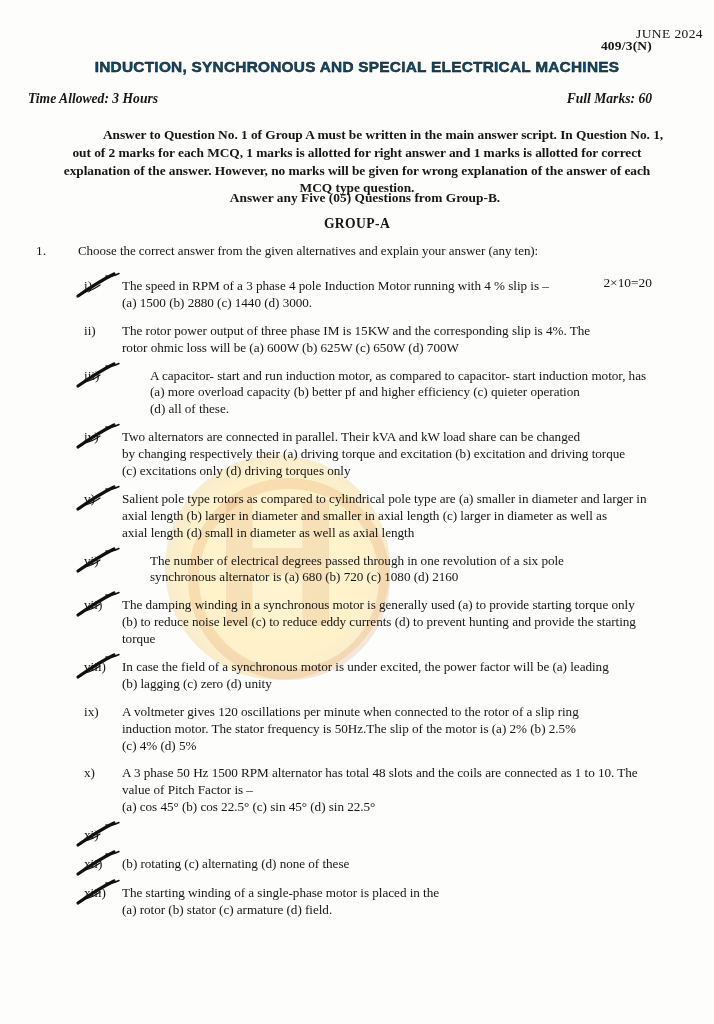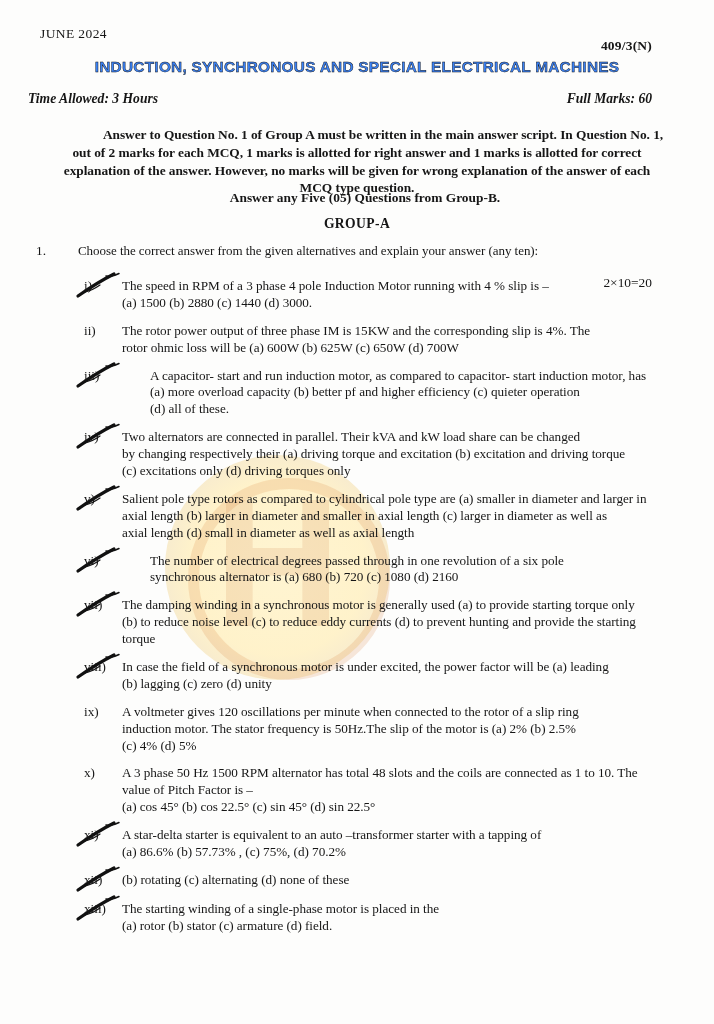--- a/index.html
+++ b/index.html
@@ -52,42 +52,42 @@
     left: 27%; top: 20%;
     width: 46%; height: 56%;
     background: rgba(196,100,38,0.13);
     clip-path: polygon(0% 0%, 26% 0%, 26% 38%, 74% 38%, 74% 0%, 100% 0%, 100% 100%, 74% 100%, 74% 60%, 26% 60%, 26% 100%, 0% 100%);
   }
 
   .layer { position: relative; z-index: 2; }
 
   
   .hdr-date {
-    position: absolute; left: 0; right: 0; top: 26px;
-    text-align: left;
+    position: absolute; left: 0; right: 11px; top: 26px;
+    text-align: right;
     font-size: 13.5px;
     letter-spacing: 0.4px;
     font-family: "Liberation Serif", serif;
     padding-left: 40px;
   }
   .hdr-code {
     position: absolute; right: 62px; top: 38px;
     font-size: 13.5px;
     font-weight: 600;
     letter-spacing: 0.2px;
   }
   .hdr-title {
     position: absolute; left: 0; right: 0; top: 58px;
     text-align: center;
     font-family: "Liberation Sans", sans-serif;
     font-size: 15.4px;
     font-weight: 900;
     letter-spacing: 0.25px;
     -webkit-text-stroke: 0.45px #111;
-    color: #3b82f6;
+    color: #0c4a6e;
   }
   .hdr-time {
     position: absolute; left: 28px; top: 91px;
     font-size: 13.6px;
     font-style: italic;
     font-weight: 600;
   }
   .hdr-marks {
     position: absolute; right: 62px; top: 91px;
     font-size: 13.6px;
@@ -338,24 +338,20 @@
         </div>
         <div class="mcq">
           <span class="strike">
             <svg width="46" height="26" viewBox="0 0 46 26">
               <path d="M2 24 C 12 17, 22 10, 38 2" stroke="#111" stroke-width="3.2" fill="none" stroke-linecap="round"></path>
               <path d="M30 4 C 34 5, 38 4.2, 43 1.5" stroke="#111" stroke-width="1.5" fill="none" stroke-linecap="round"></path>
               <path d="M9 20 C 14 19, 19 16.5, 24 13" stroke="#111" stroke-width="1.2" fill="none" stroke-linecap="round"></path>
             </svg>
           </span>
           <span class="mcq-label">xi)</span>
-          <div class="mcq-body">
-            <span class="line">A star-delta starter is equivalent to an auto –transformer starter with a tapping of</span>
-            <span class="line">(a) 86.6% (b) 57.73% , (c) 75%,  (d) 70.2%</span>
-          </div>
         </div>
         <div class="mcq">
           <span class="strike">
             <svg width="46" height="26" viewBox="0 0 46 26">
               <path d="M2 24 C 12 17, 22 10, 38 2" stroke="#111" stroke-width="3.2" fill="none" stroke-linecap="round"></path>
               <path d="M30 4 C 34 5, 38 4.2, 43 1.5" stroke="#111" stroke-width="1.5" fill="none" stroke-linecap="round"></path>
               <path d="M9 20 C 14 19, 19 16.5, 24 13" stroke="#111" stroke-width="1.2" fill="none" stroke-linecap="round"></path>
             </svg>
           </span>
           <span class="mcq-label">xii)</span>

